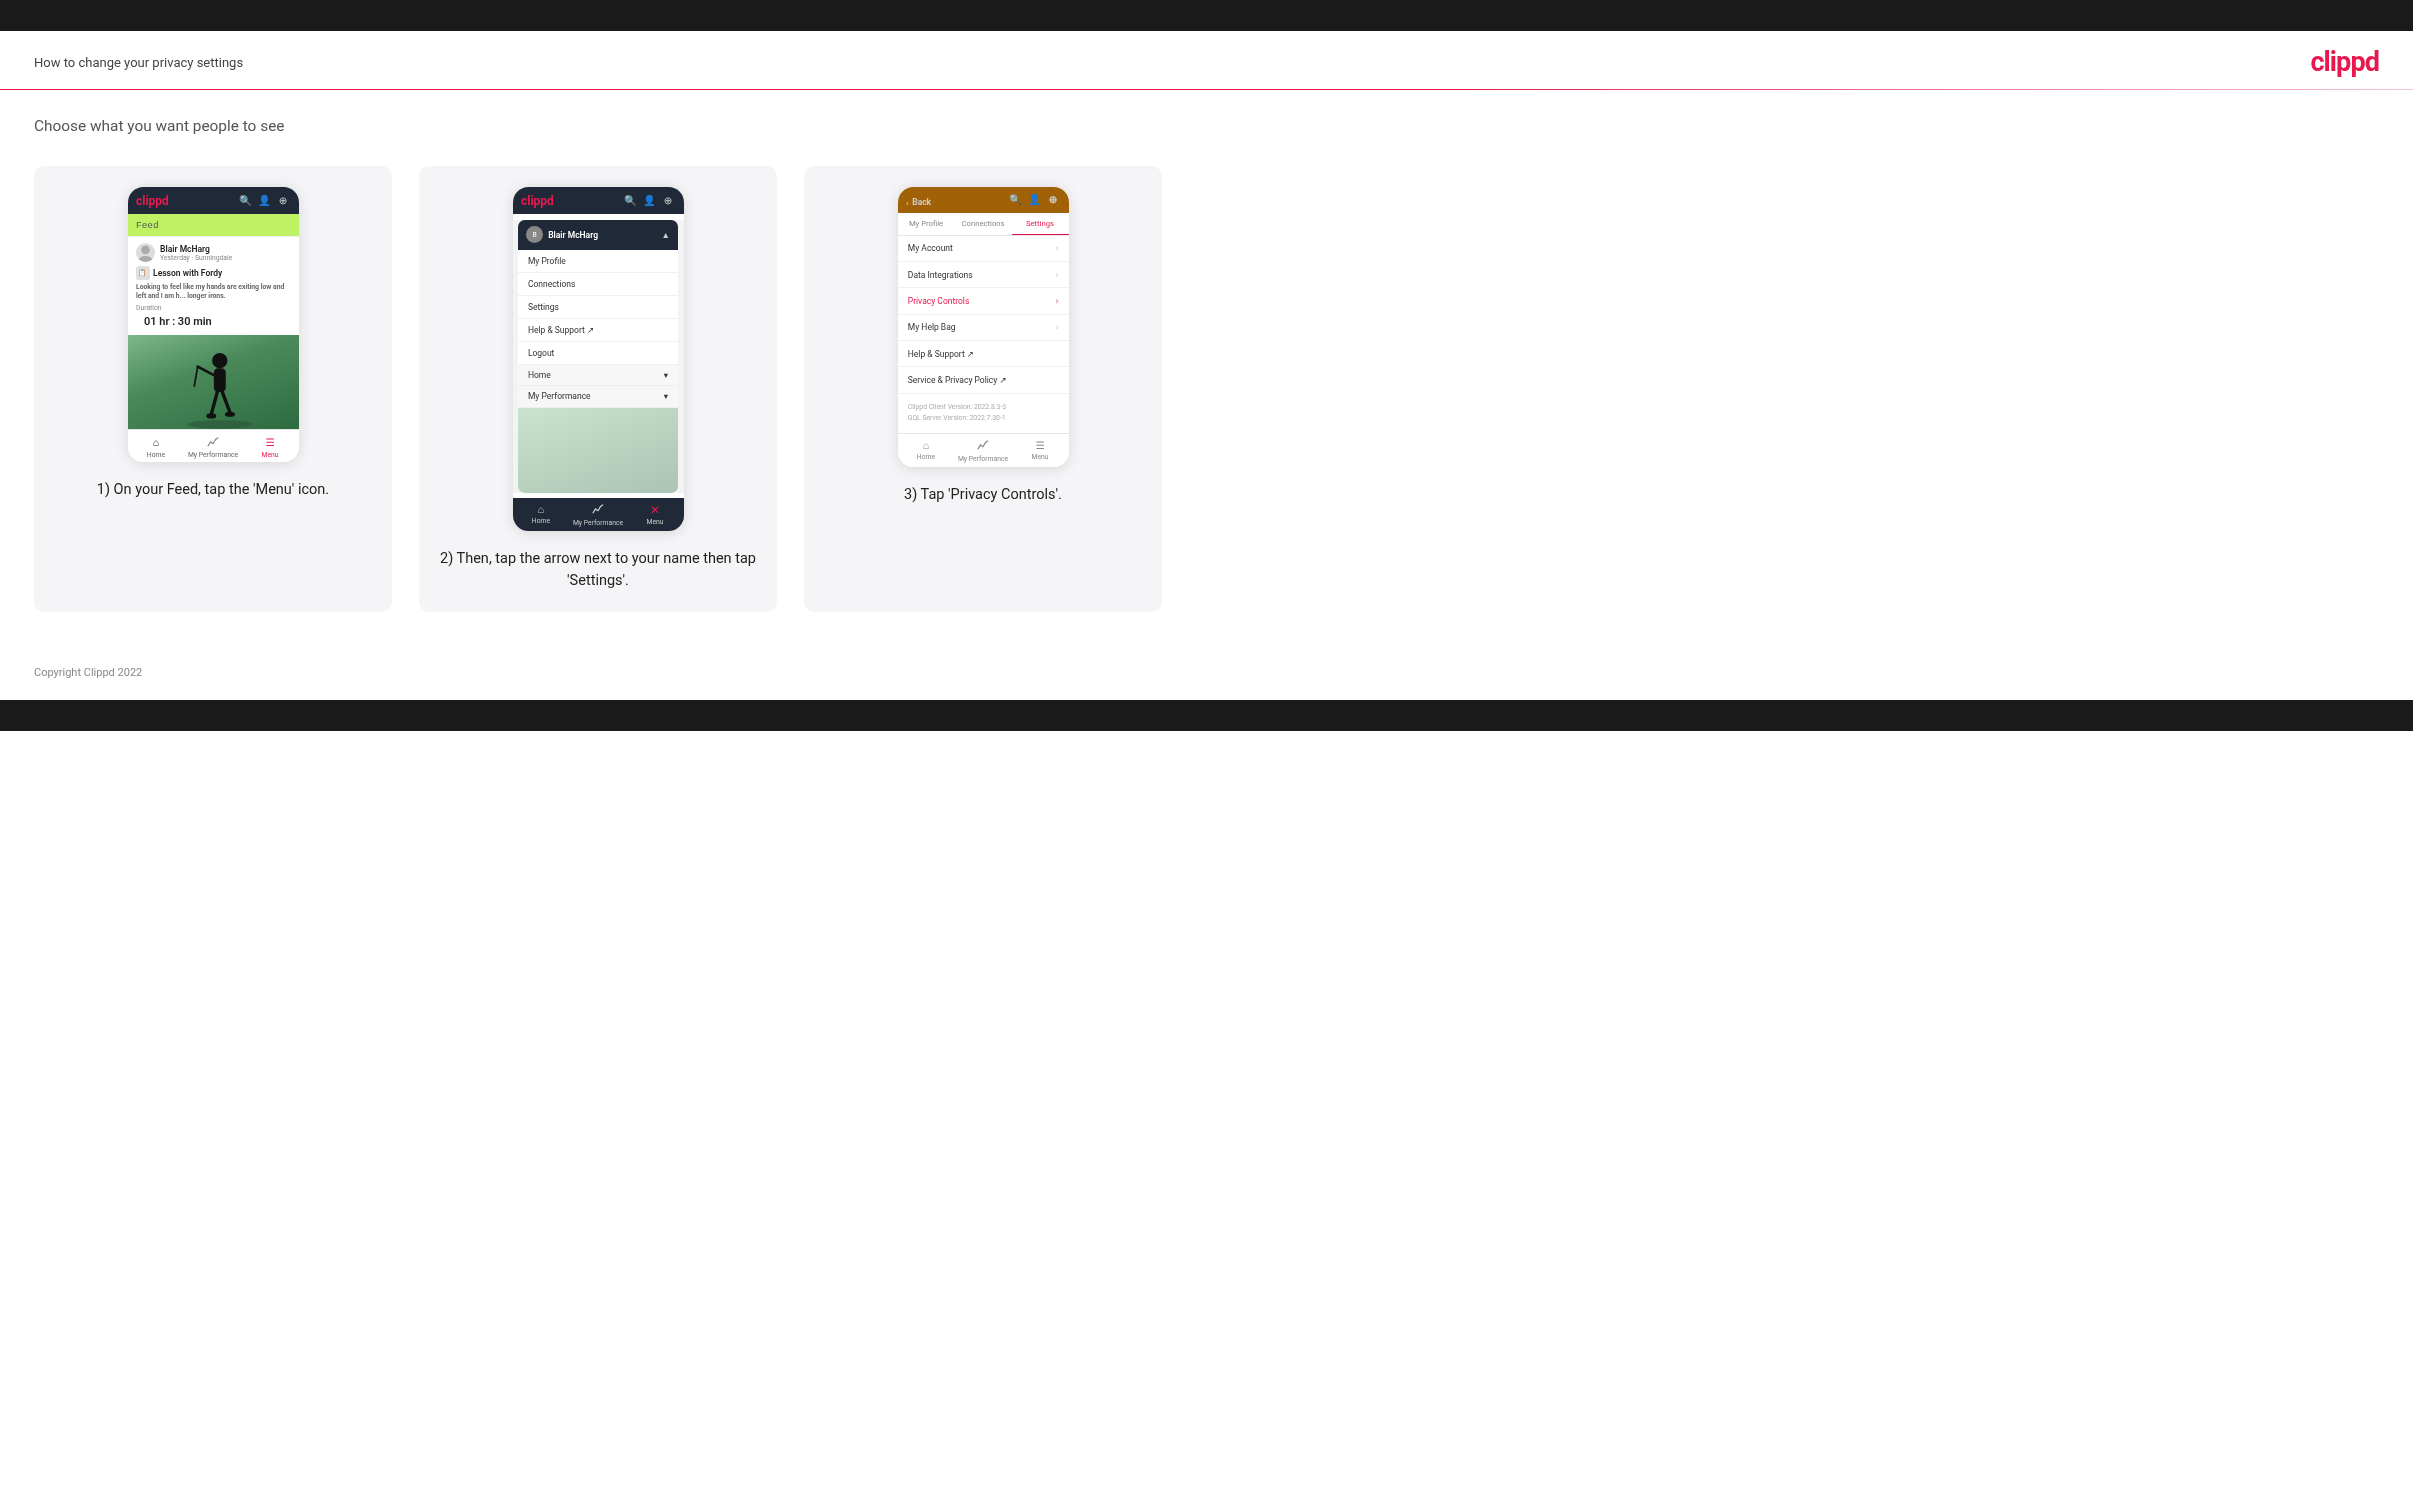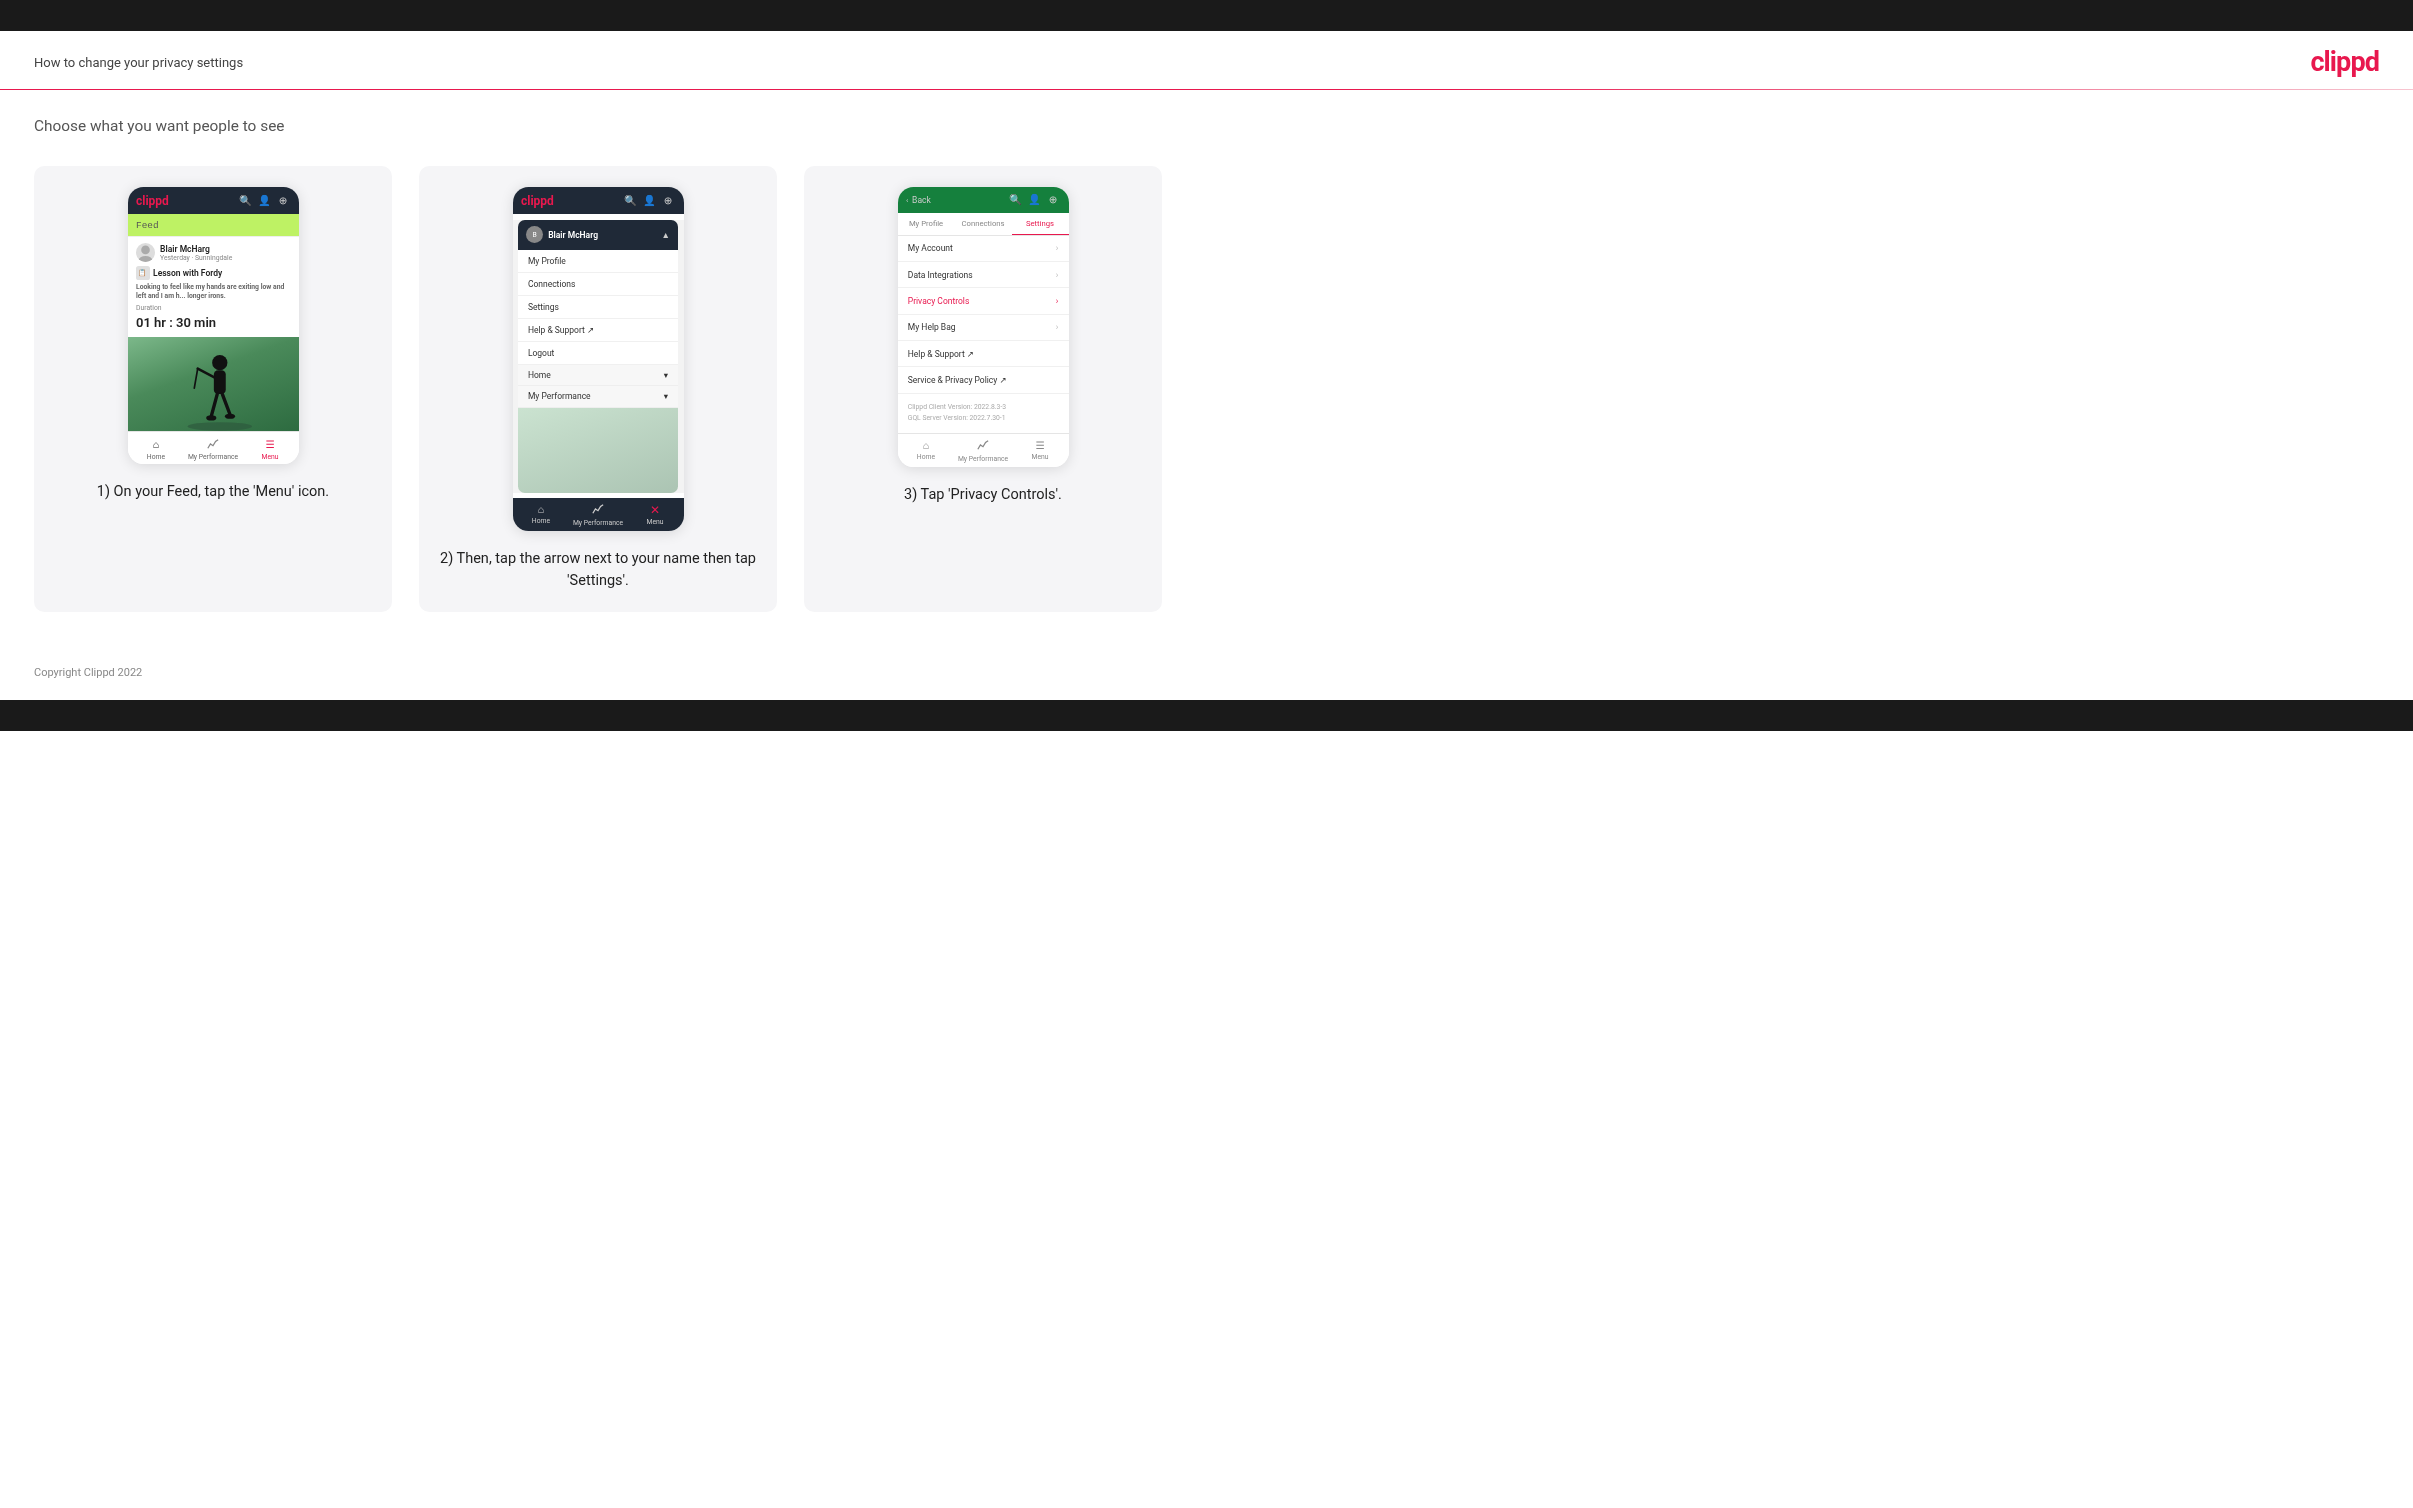--- a/index.html
+++ b/index.html
@@ -168,21 +168,21 @@
       background: #e0e0e0;
       border-radius: 2.6px;
       display: flex;
       align-items: center;
       justify-content: center;
       font-size: 6.8px;
     }
     .phone1-lesson-name { font-size: 8.5px; font-weight: 600; }
     .phone1-desc { font-size: 6.8px; color: #666; margin-bottom: 3.4px; line-height: 1.3; font-weight: bold; }
     .phone1-duration { font-size: 6.8px; color: #888; margin-bottom: 3.4px; }
-    .phone1-duration-val { font-size: 13px; font-weight: 600; }
+    .phone1-duration-val { font-size: 11px; font-weight: 600; margin-left: 8px; }
 
     .phone1-image {
       width: 100%;
       height: 94px;
       background: linear-gradient(160deg, #7cb88a 0%, #4a8a5a 40%, #2d6b40 100%);
       position: relative;
       overflow: hidden;
       display: flex;
       align-items: flex-end;
       justify-content: center;
@@ -287,25 +287,26 @@
       flex-direction: column;
       align-items: center;
       gap: 1.7px;
     }
     .phone2-nav-icon { font-size: 10.3px; color: #ccc; }
     .phone2-nav-label { font-size: 6.8px; color: #ccc; }
     .phone2-nav-close { font-size: 12px; color: #e8184e; }
 
     
     .phone3-back-bar {
-      background: #15803d;
+      background: #a16207;
       padding: 6px 8.5px;
       display: flex;
-      align-items: center;
+      align-items: flex-end;
       justify-content: space-between;
+      font-weight: bold;
     }
     .phone3-back { font-size: 8.5px; color: #ccc; }
     .phone3-back-chevron { font-size: 7.7px; color: #ccc; margin-right: 1.7px; }
 
     .phone3-tabs {
       display: flex;
       background: #fff;
       border-bottom: 0.9px solid #e5e5e5;
     }
     .phone3-tab {

